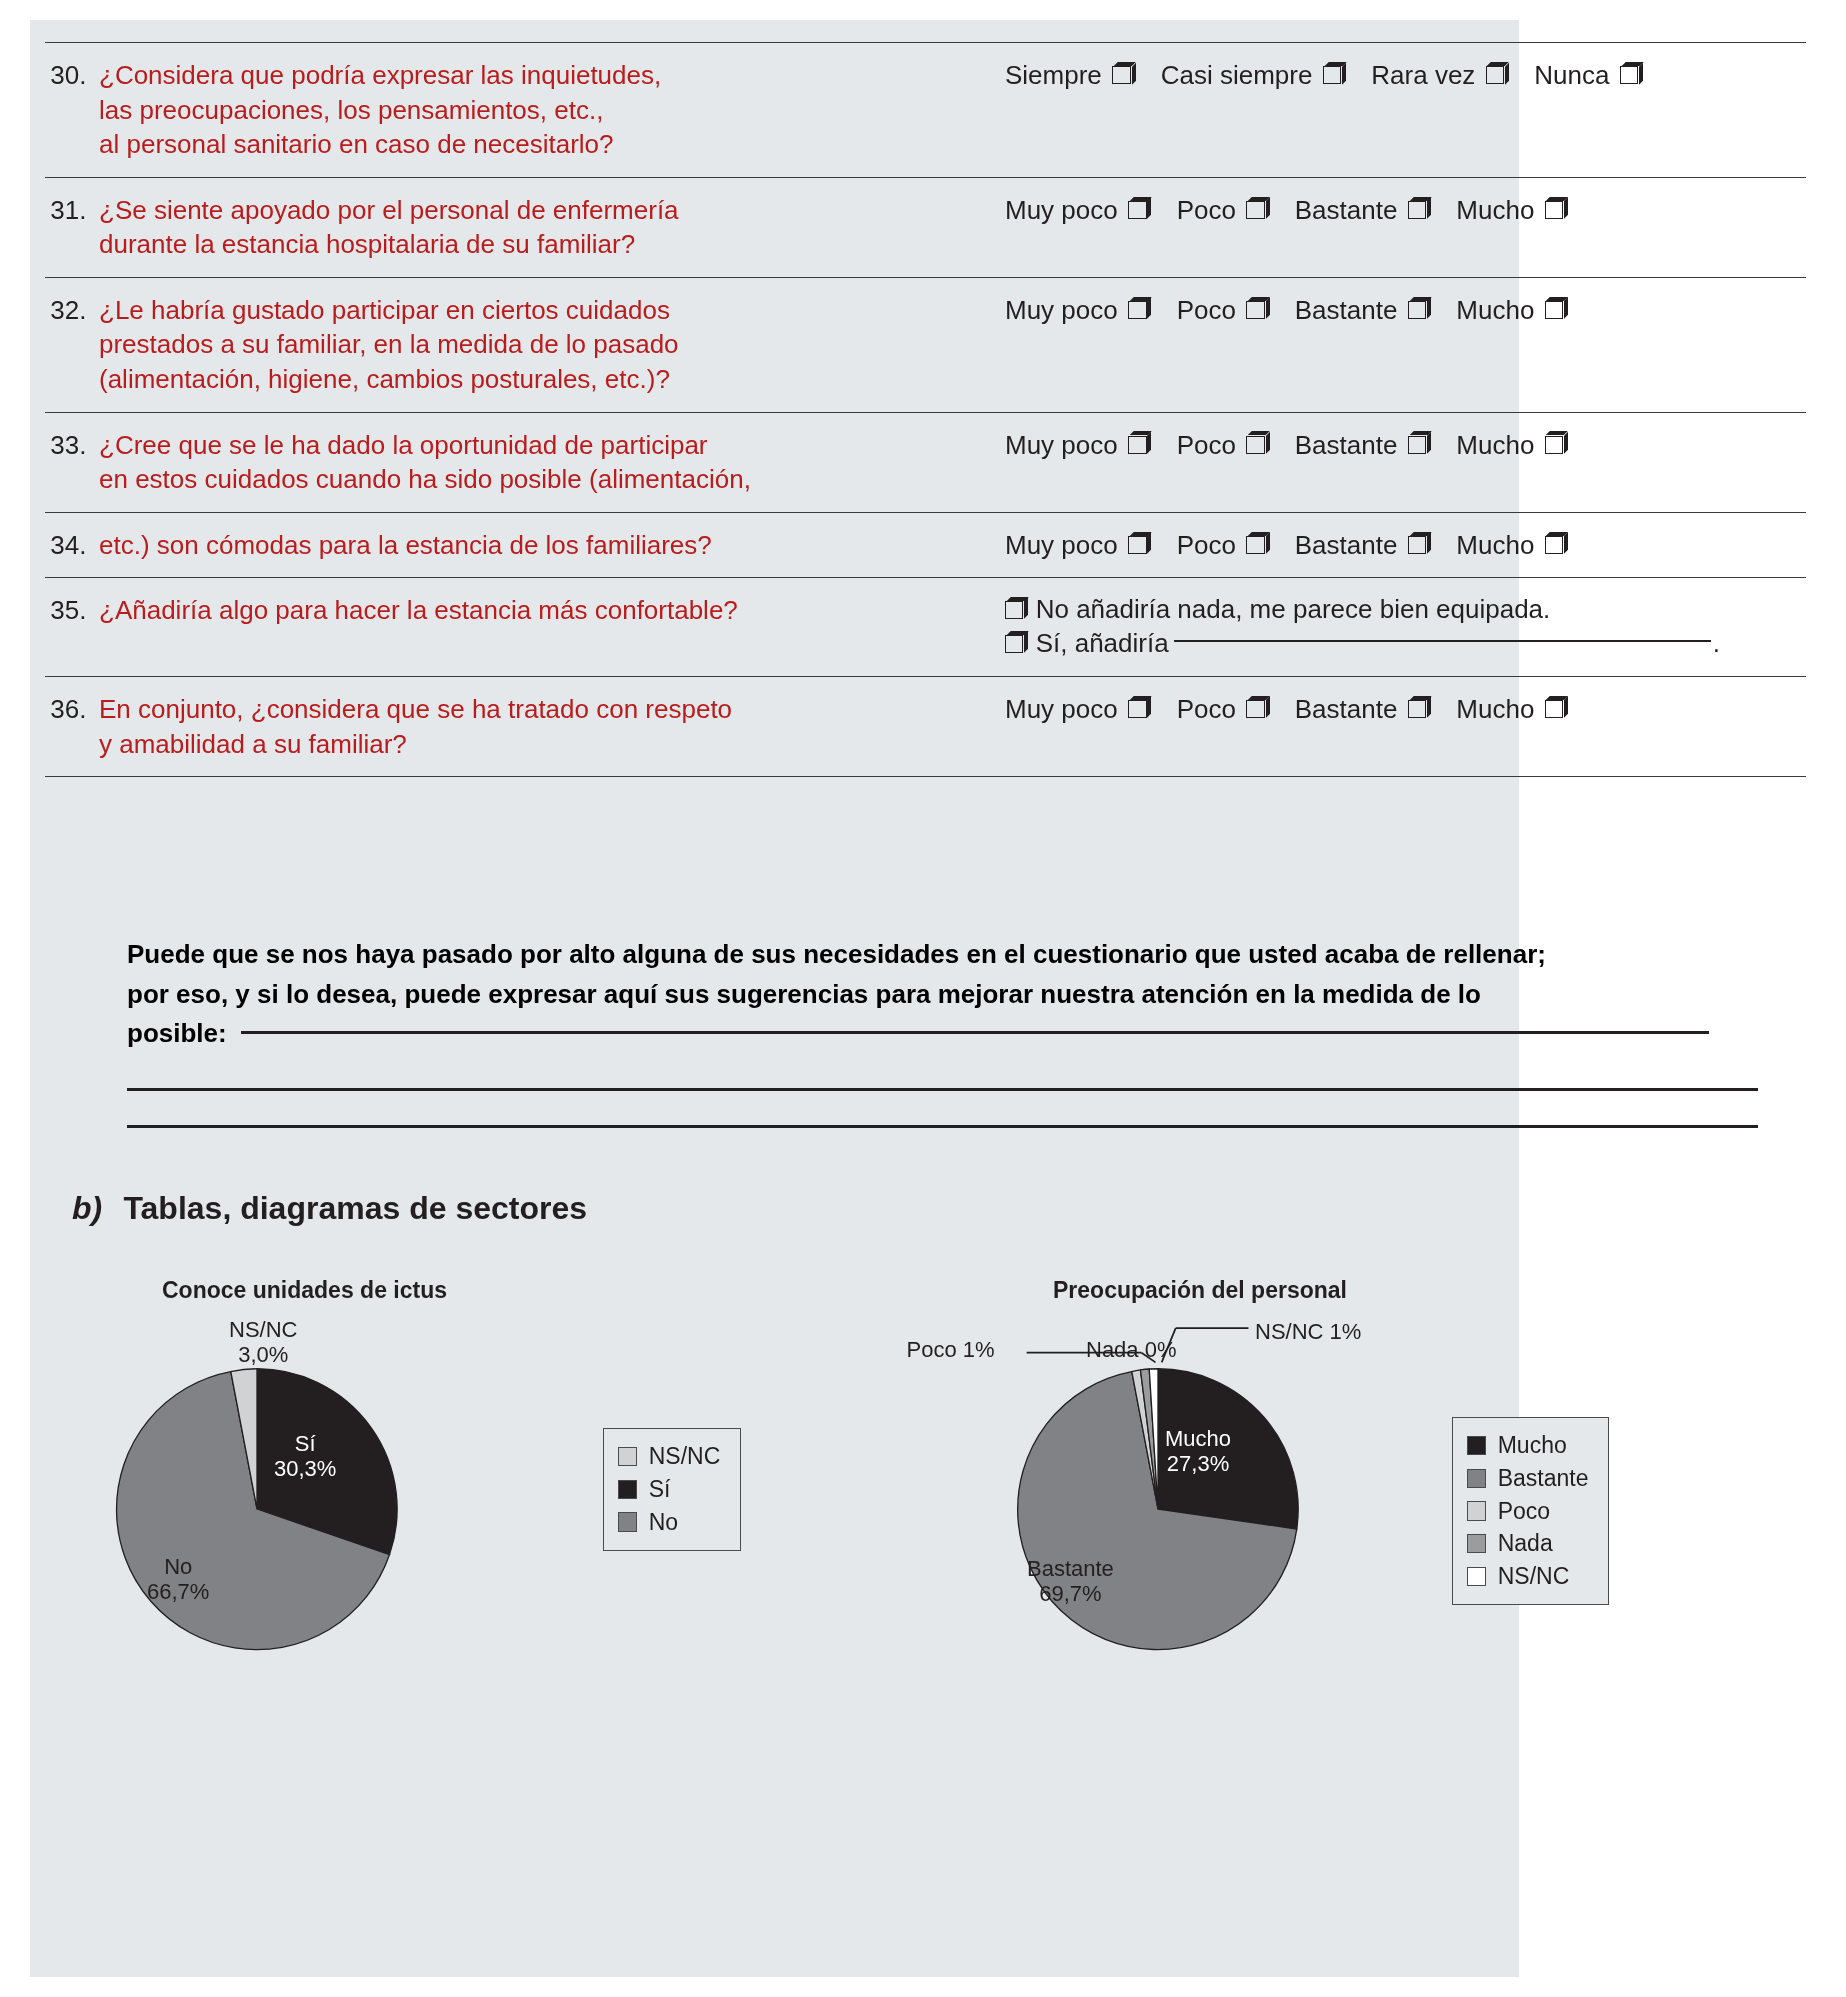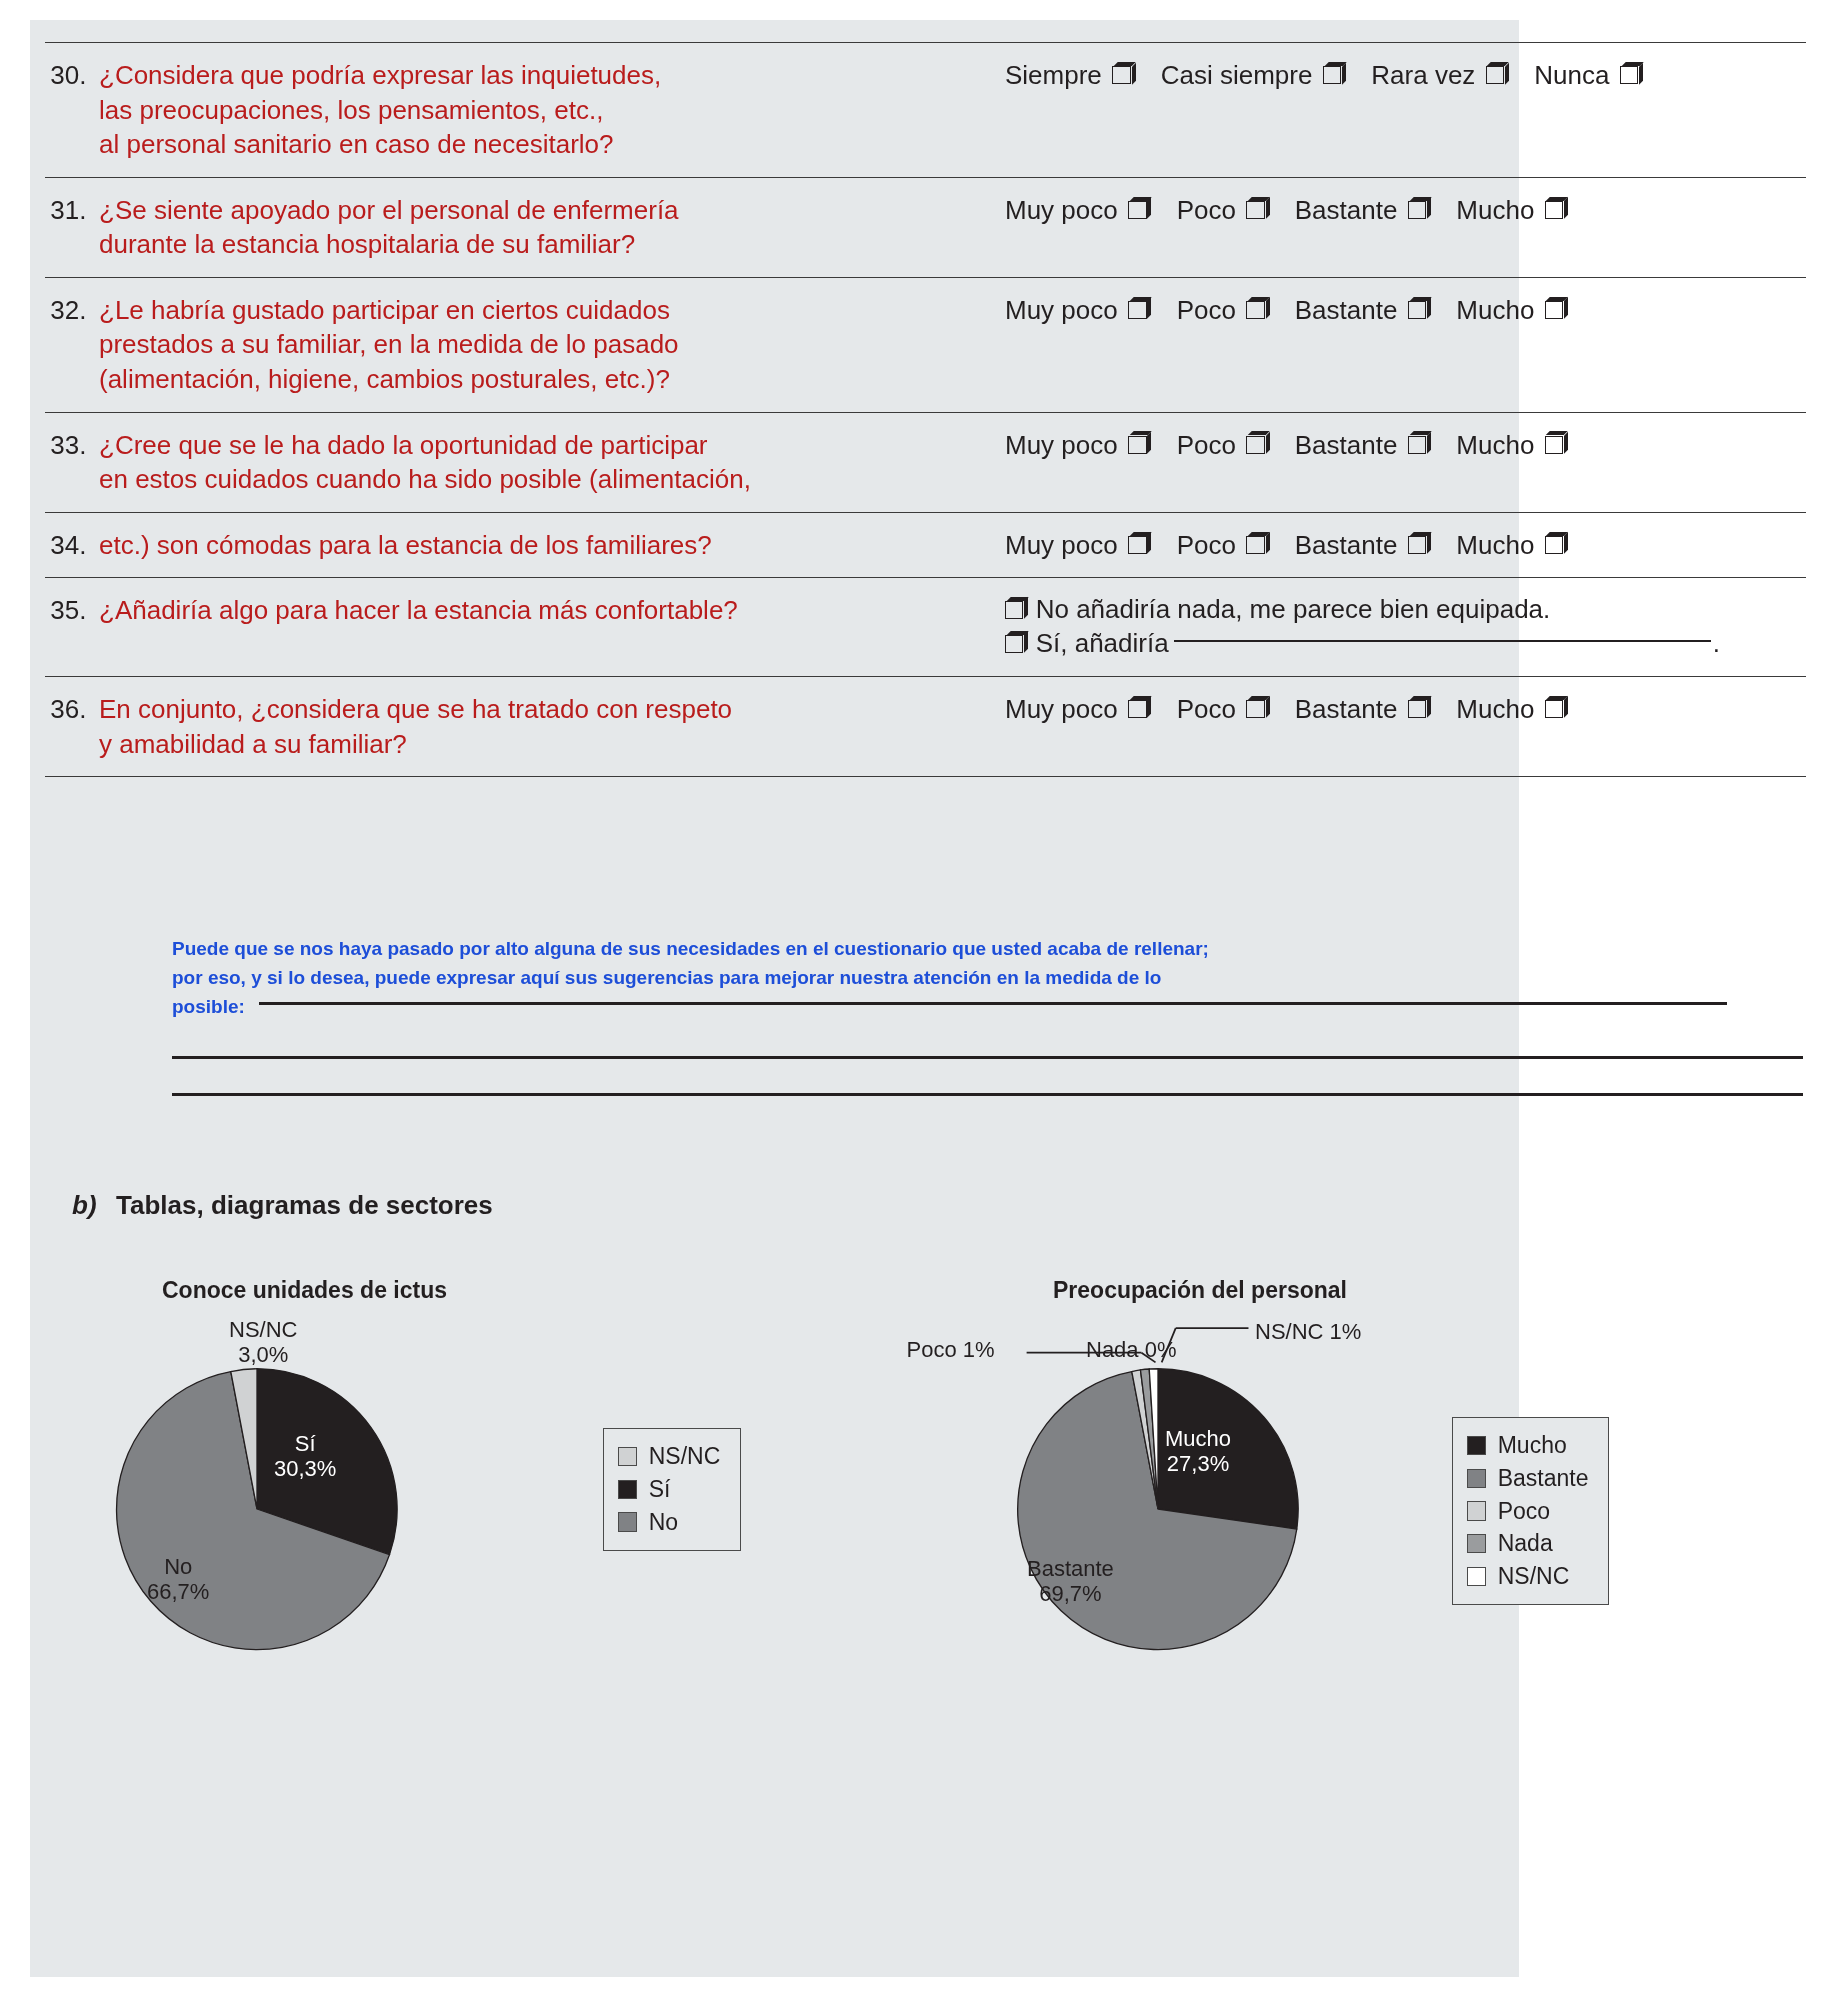--- a/index.html
+++ b/index.html
@@ -123,46 +123,45 @@
     width: 537px;
     margin: 0 1.8px 5.3px 5.3px;
   }
 
   
   .freeblock {
     position: absolute;
     left: 97px;
     top: 915px;
     width: 1633px;
-    font-size: 19px;
+    font-size: 26px;
     font-weight: bold;
-    color: #1d4ed8;
+    color: #000000;
     line-height: 1.52;
-    margin-left: 45px;
   }
   .freeblock .ln { display: block; white-space: pre; }
   .freeblock .inline-rule {
     display: inline-block;
     border-bottom: 3.5px solid #231f20;
     width: 1468px;
     margin-left: 14px;
     vertical-align: 8px;
   }
   .rule-row {
     border-bottom: 3.5px solid #231f20;
     width: 1631px;
     margin-top: 34px;
   }
 
   
   .sec-b {
     position: absolute;
     left: 42px;
     top: 1170px;
-    font-size: 26px;
+    font-size: 32px;
     font-weight: bold;
     color: #231f20;
     white-space: nowrap;
   }
   .sec-b .italic { font-style: italic; font-weight: bold; }
 
   
   .chart {
     position: absolute;
   }

